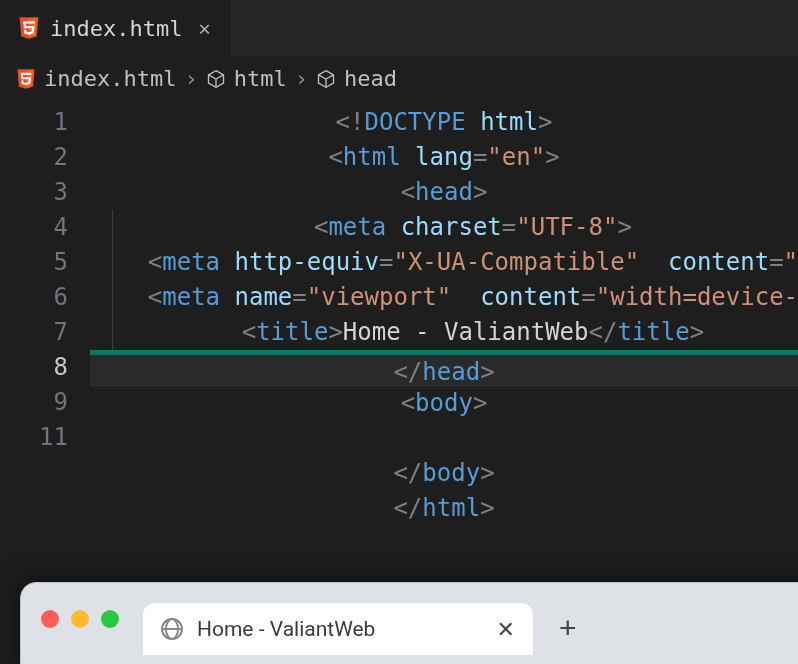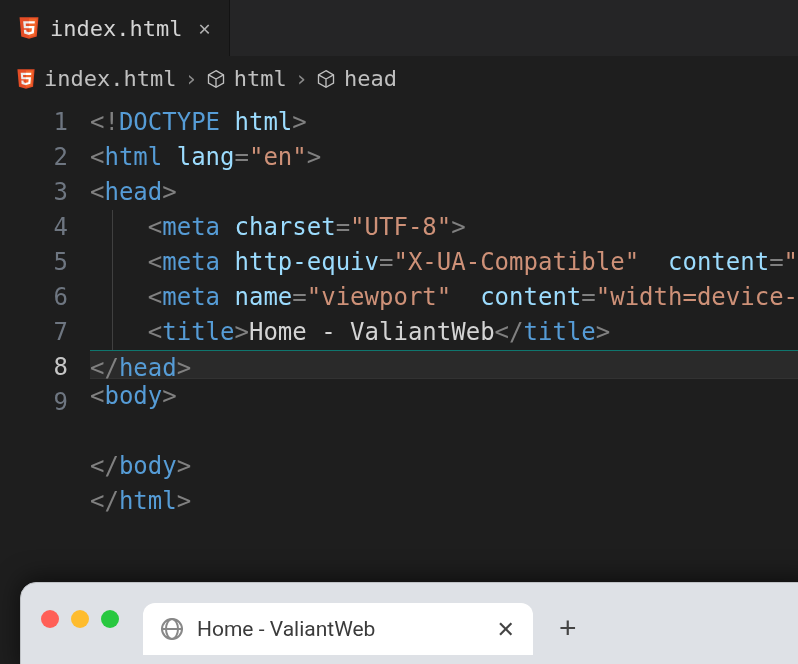--- a/index.html
+++ b/index.html
@@ -65,22 +65,22 @@
   .code {
     flex: 1;
     font-size: 24px;
     line-height: 35px;
     color: #d4d4d4;
     font-family: Menlo, Monaco, Consolas, monospace;
     white-space: pre;
     position: relative;
     overflow: hidden;
   }
-  .codeline { display: block; height: 35px; position: relative; }
-  .codeline.highlight { background: #2a2a2a; border-top: 1px solid #0f766e; border-bottom: 1px solid #323232; height:29px; }
+  .codeline { display: block; height: 35px; position: relative; text-align: center; }
+  .codeline.highlight { background: #2a2a2a; border-top: 5px solid #0f766e; border-bottom: 1px solid #323232; height:36px; }
   .guide {
     position: absolute;
     left: 22px;
     top: 0; bottom: 0;
     border-left: 1px solid #404040;
   }
   
   .tk-punc { color: #808080; }
   .tk-tag  { color: #569cd6; }
   .tk-attr { color: #9cdcfe; }
@@ -204,20 +204,21 @@
   <div class="gutter" id="gutter">
       <div class="lnum">1</div>
       <div class="lnum">2</div>
       <div class="lnum">3</div>
       <div class="lnum">4</div>
       <div class="lnum">5</div>
       <div class="lnum">6</div>
       <div class="lnum">7</div>
       <div class="lnum active">8</div>
       <div class="lnum">9</div>
+      <div class="lnum">11</div>
     </div>
   <div class="code" id="code"><div class="codeline"><span class="tk-punc">&lt;!</span><span class="tk-doctype">DOCTYPE</span><span class="tk-text"> </span><span class="tk-attr">html</span><span class="tk-punc">&gt;</span></div><div class="codeline"><span class="tk-punc">&lt;</span><span class="tk-tag">html</span><span class="tk-text"> </span><span class="tk-attr">lang</span><span class="tk-punc">=</span><span class="tk-str">"en"</span><span class="tk-punc">&gt;</span></div><div class="codeline"><span class="tk-punc">&lt;</span><span class="tk-tag">head</span><span class="tk-punc">&gt;</span></div><div class="codeline">    <span class="tk-punc">&lt;</span><span class="tk-tag">meta</span><span class="tk-text"> </span><span class="tk-attr">charset</span><span class="tk-punc">=</span><span class="tk-str">"UTF-8"</span><span class="tk-punc">&gt;</span><span class="guide"></span></div><div class="codeline">    <span class="tk-punc">&lt;</span><span class="tk-tag">meta</span><span class="tk-text"> </span><span class="tk-attr">http-equiv</span><span class="tk-punc">=</span><span class="tk-str">"X-UA-Compatible"</span><span class="tk-text">  </span><span class="tk-attr">content</span><span class="tk-punc">=</span><span class="tk-str">"I</span><span class="guide"></span></div><div class="codeline">    <span class="tk-punc">&lt;</span><span class="tk-tag">meta</span><span class="tk-text"> </span><span class="tk-attr">name</span><span class="tk-punc">=</span><span class="tk-str">"viewport"</span><span class="tk-text">  </span><span class="tk-attr">content</span><span class="tk-punc">=</span><span class="tk-str">"width=device-w</span><span class="guide"></span></div><div class="codeline">    <span class="tk-punc">&lt;</span><span class="tk-tag">title</span><span class="tk-punc">&gt;</span><span class="tk-text">Home - ValiantWeb</span><span class="tk-punc">&lt;/</span><span class="tk-tag">title</span><span class="tk-punc">&gt;</span><span class="guide"></span></div><div class="codeline highlight"><span class="tk-punc">&lt;/</span><span class="tk-tag">head</span><span class="tk-punc">&gt;</span></div><div class="codeline"><span class="tk-punc">&lt;</span><span class="tk-tag">body</span><span class="tk-punc">&gt;</span></div><div class="codeline"></div><div class="codeline"><span class="tk-punc">&lt;/</span><span class="tk-tag">body</span><span class="tk-punc">&gt;</span></div><div class="codeline"><span class="tk-punc">&lt;/</span><span class="tk-tag">html</span><span class="tk-punc">&gt;</span></div></div>
 </div>
 
 <div class="browser">
   <div class="browser-top">
     <div class="traffic">
       <div class="dot red"></div>
       <div class="dot yellow"></div>
       <div class="dot green"></div>

